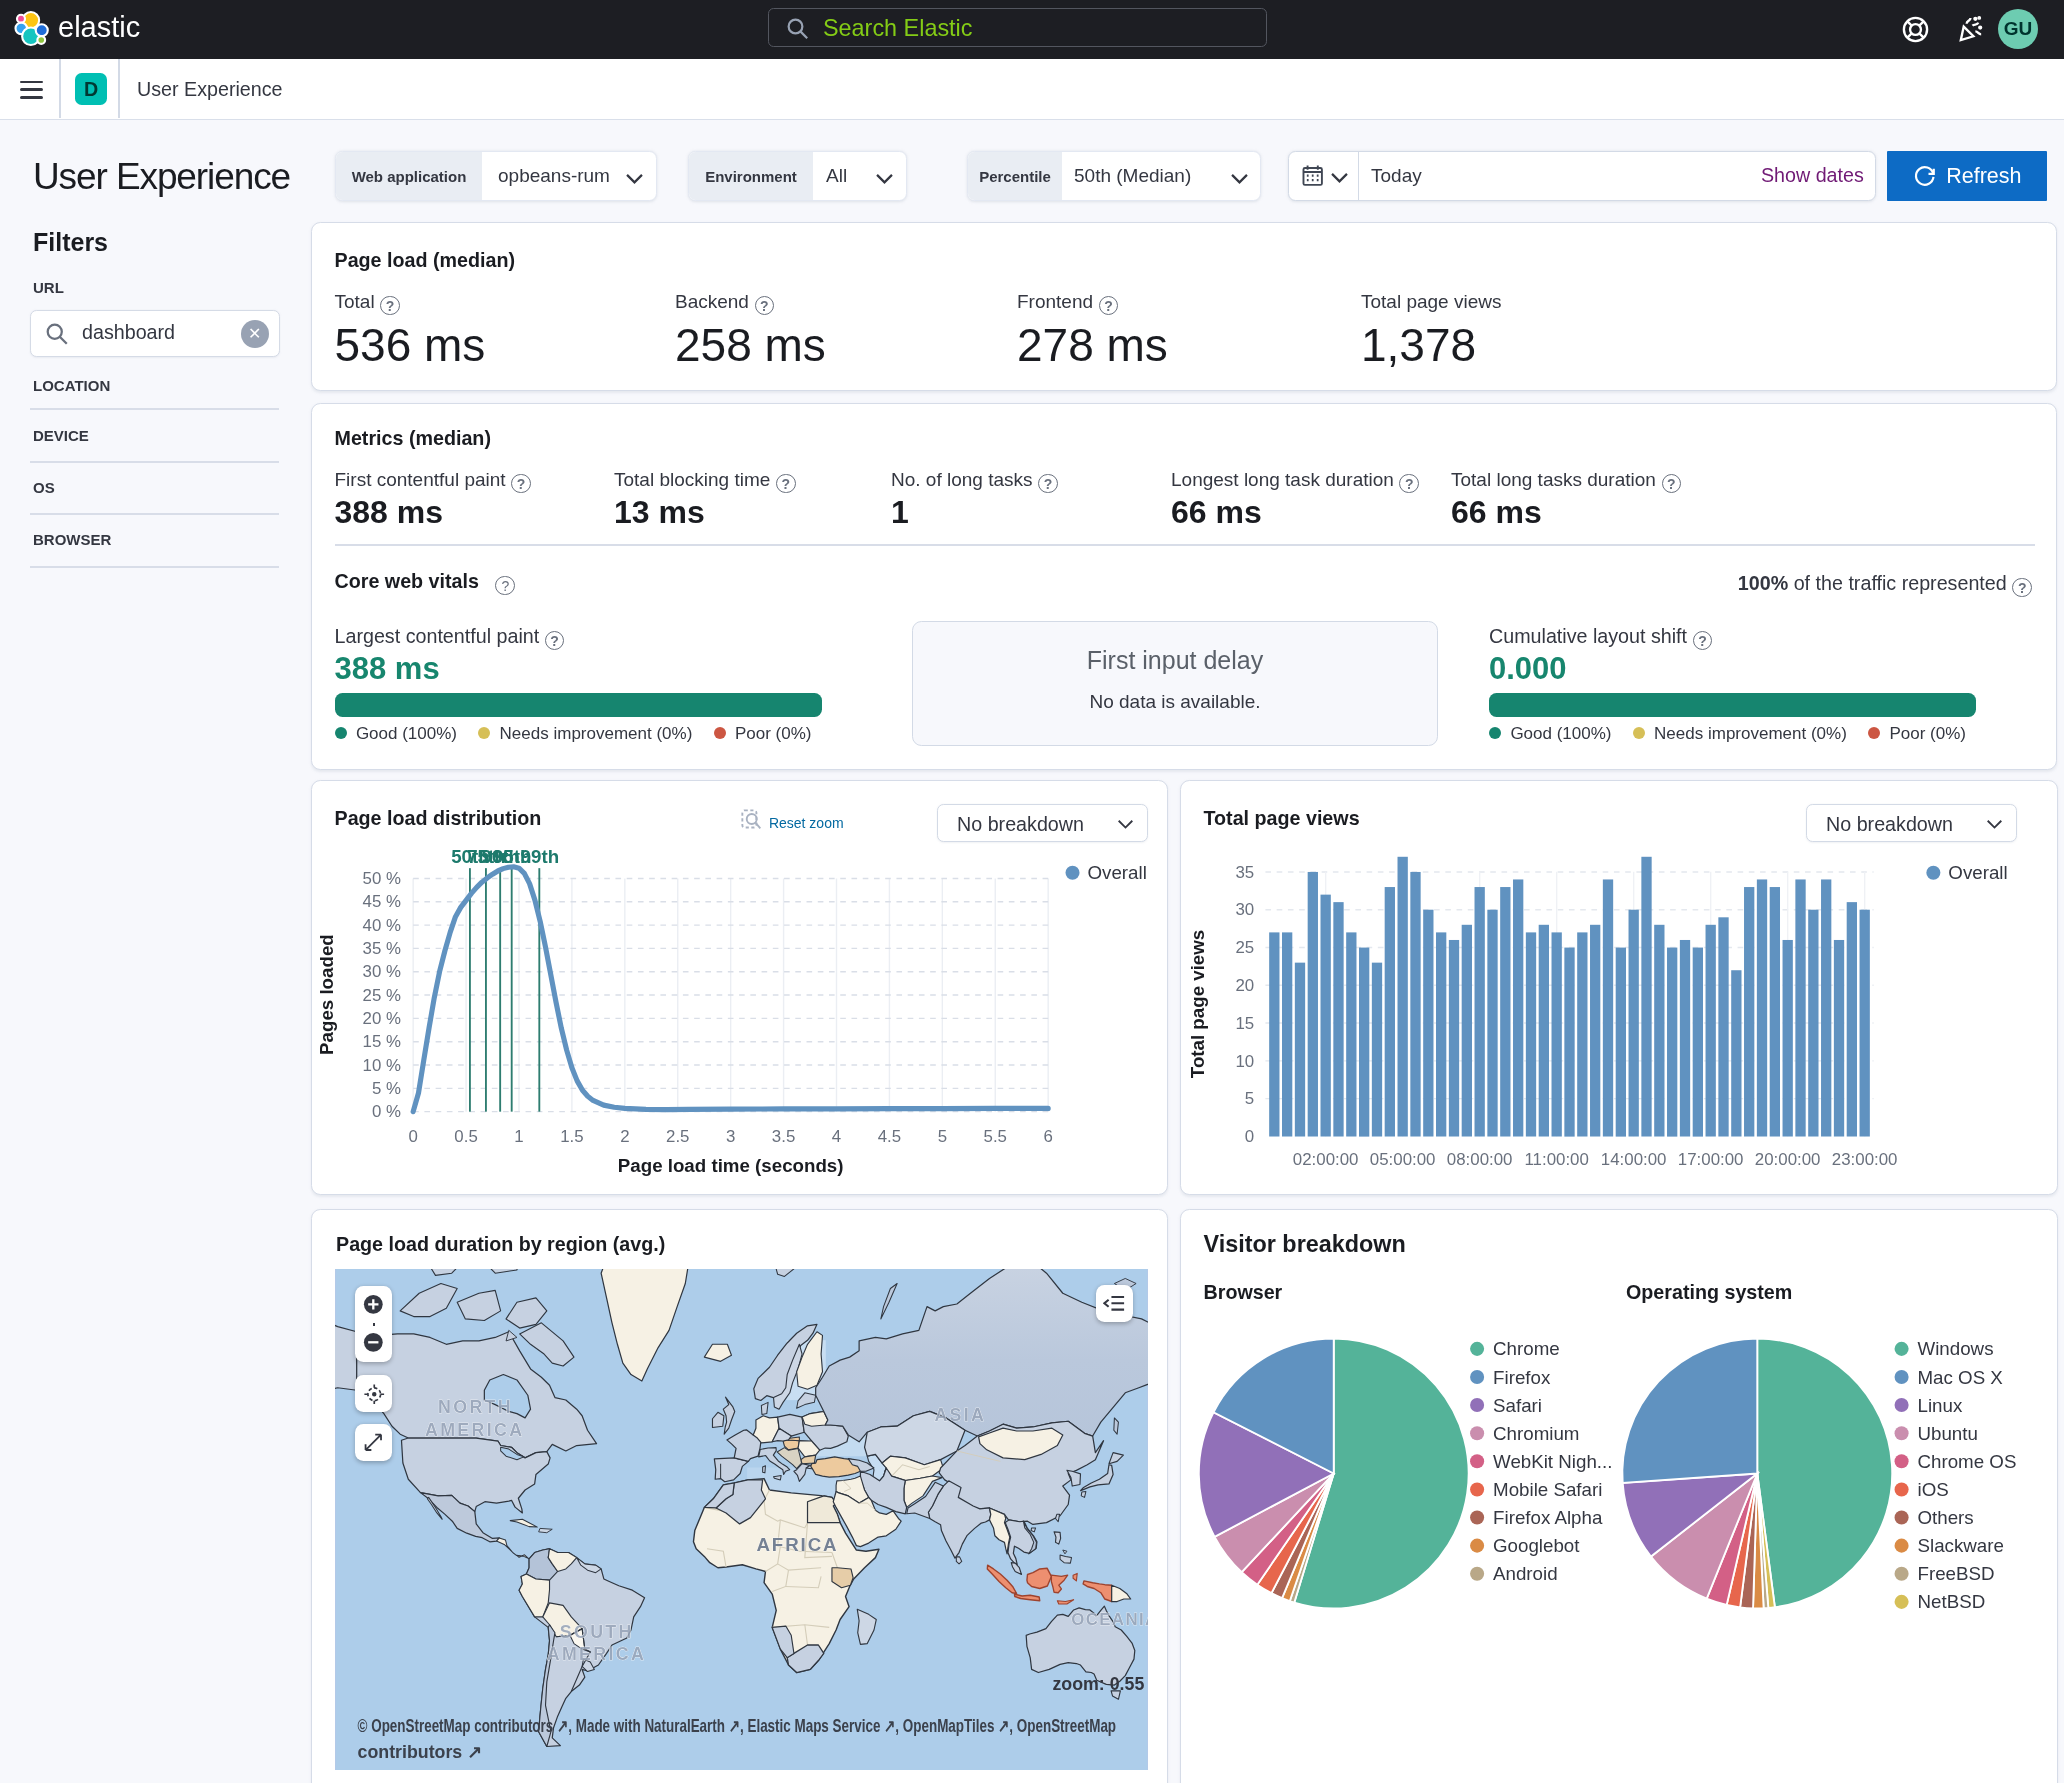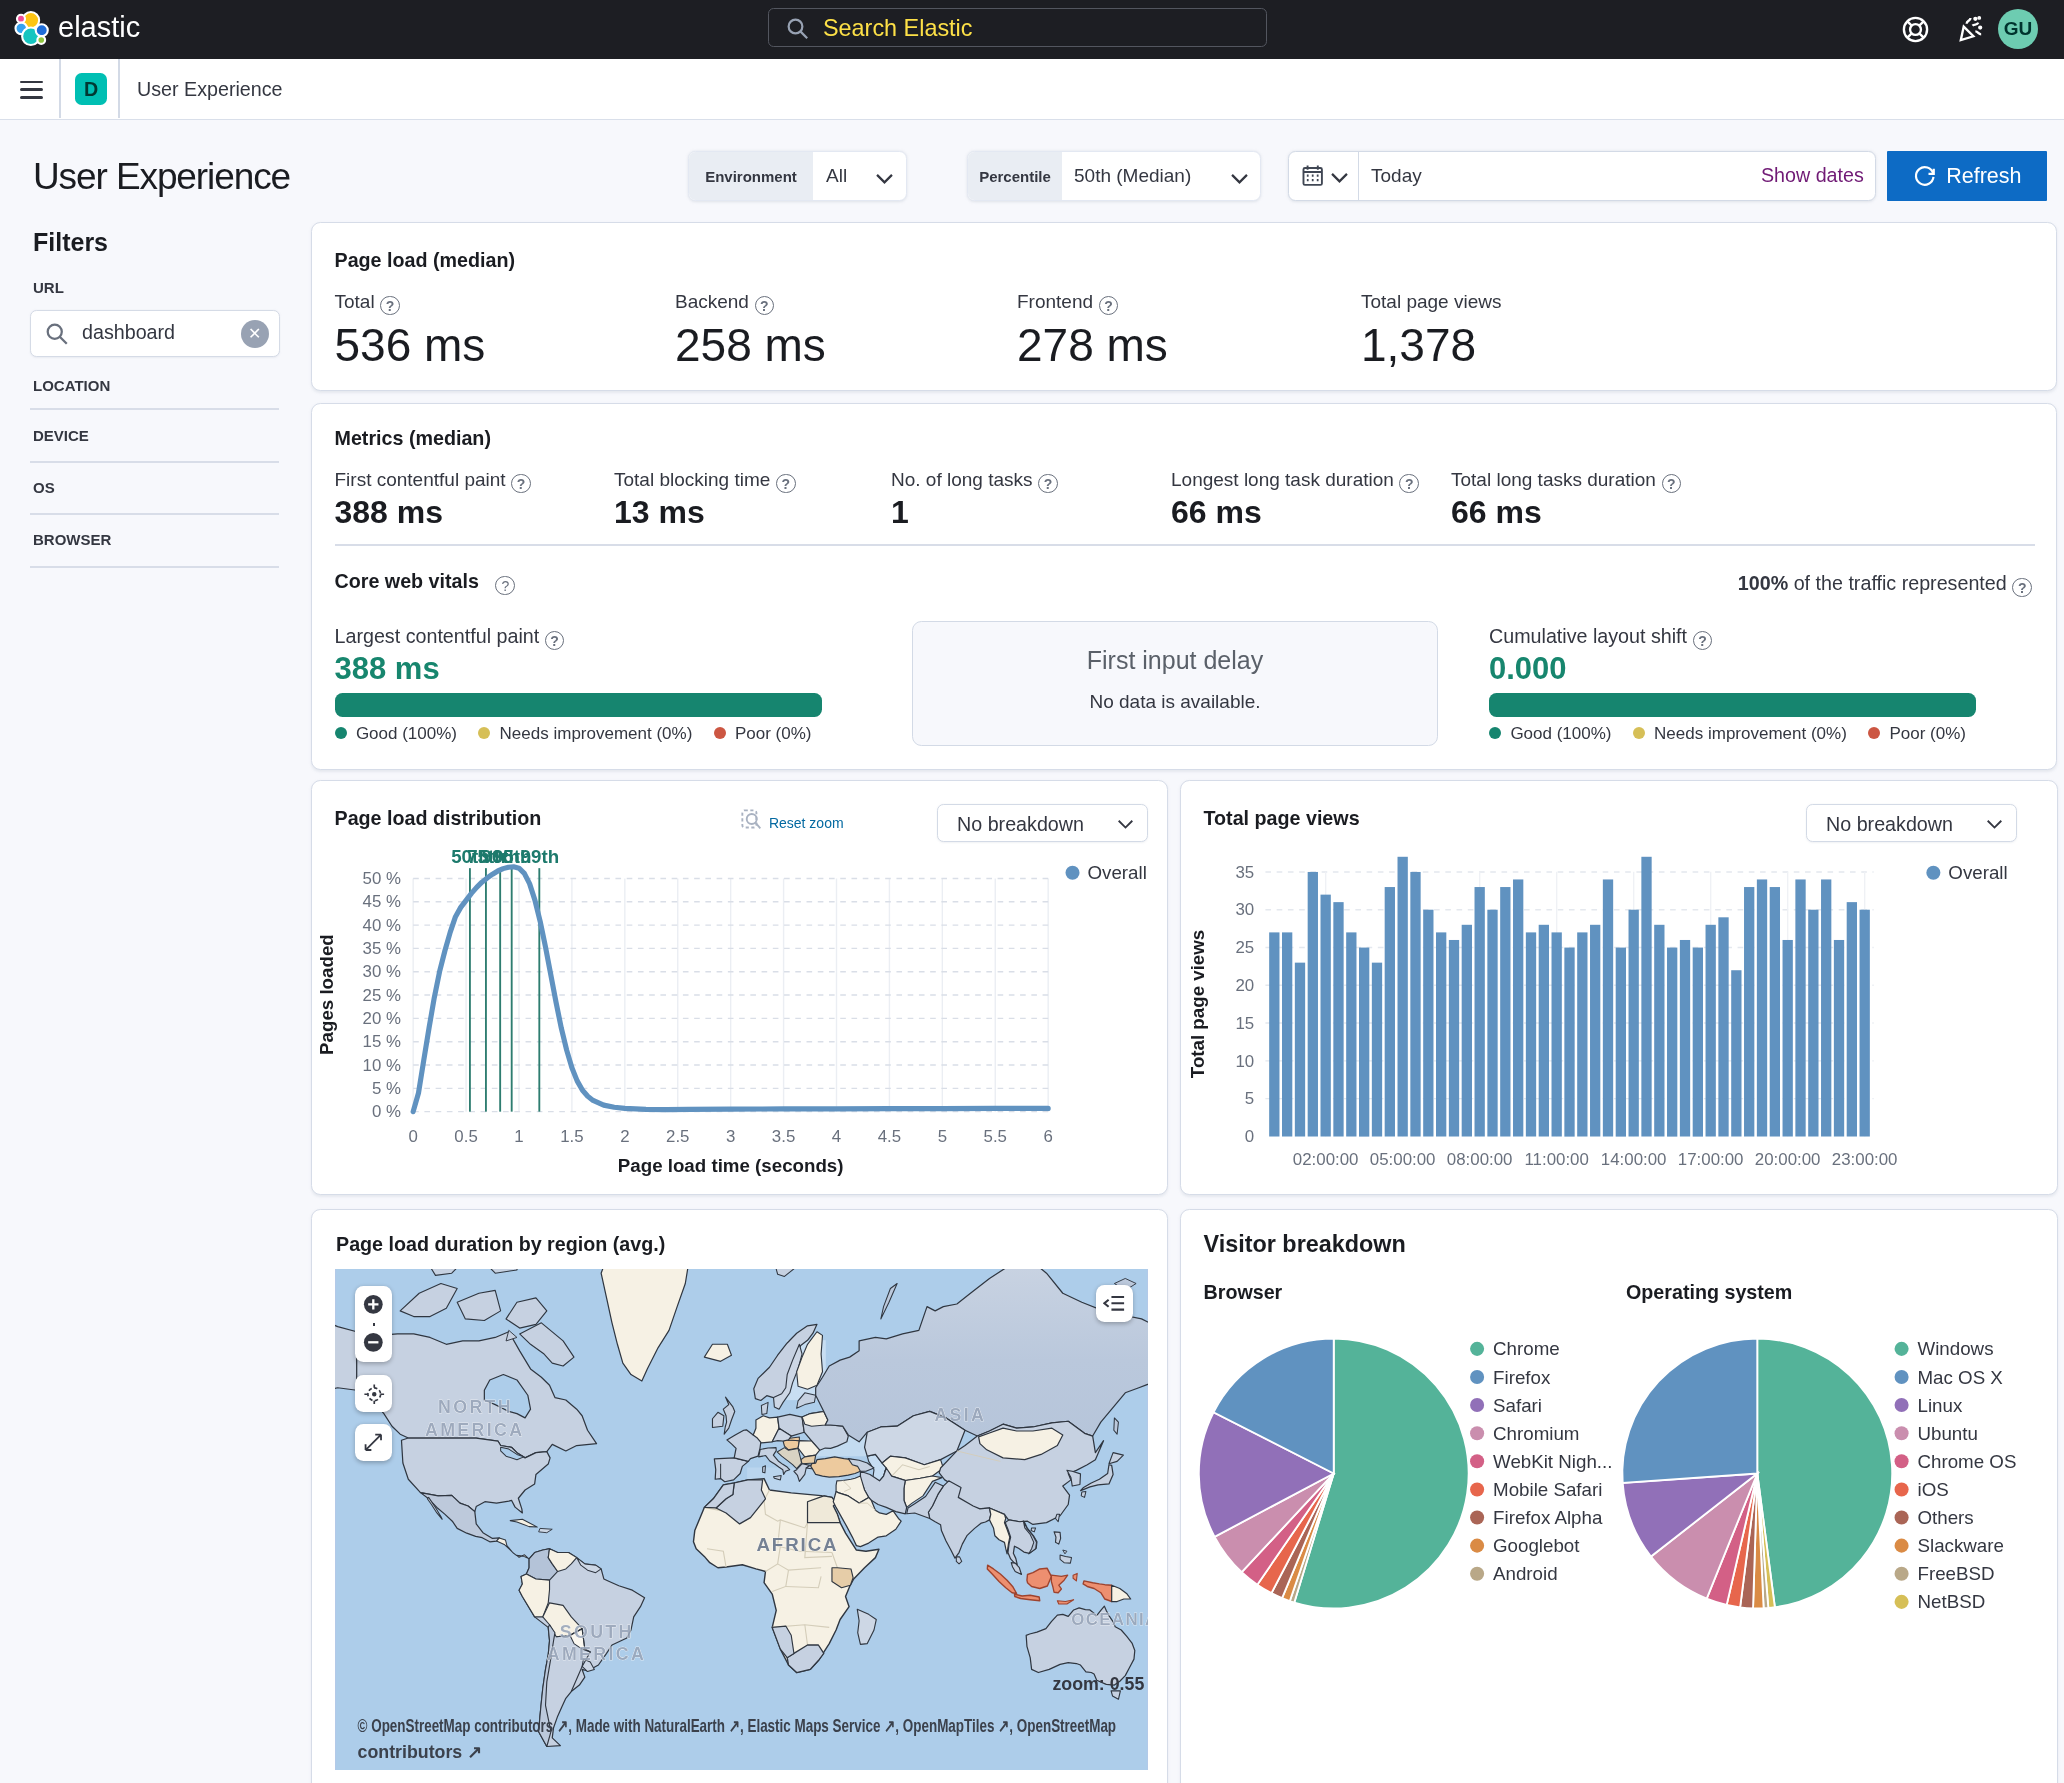--- a/index.html
+++ b/index.html
@@ -3,21 +3,21 @@
 <meta charset="utf-8">
 <style>
 * { margin:0; padding:0; box-sizing:border-box; }
 html,body { width:2065px; height:1784px; font-family:"Liberation Sans", sans-serif; background:#f7f8fc; overflow:hidden; }
 #page { position:relative; width:1657px; height:1784px; }
 div { white-space:nowrap; }
 
 #topbar { position:absolute; left:0; top:0; width:2065px; height:59px; background:#1d1e23; }
 #logotext { position:absolute; left:58px; top:11.2px; color:#fff; font-size:29px; }
 #searchbox { position:absolute; left:768px; top:8.4px; width:499px; height:39px; border:1.9px solid #53565f; border-radius:5.6px; }
-#searchbox .ph { position:absolute; left:54px; top:5.6px; color:#fde047; font-size:23.4px; }
+#searchbox .ph { position:absolute; left:54px; top:5.6px; color:#84cc16; font-size:23.4px; }
 #avatar { position:absolute; left:1998px; top:9.4px; width:40px; height:40px; border-radius:50%; background:#6dccb1; color:#00342e; font-size:19px; font-weight:bold; text-align:center; line-height:40px; }
 
 #crumbbar { position:absolute; left:0; top:59px; width:2065px; height:61px; background:#fff; border-bottom:1.9px solid #d9dfea; }
 .vsep { position:absolute; top:0; width:1.9px; height:59px; background:#d3dae6; }
 #dbadge { position:absolute; left:75px; top:14px; width:32px; height:32px; background:#00bfb3; border-radius:6.6px; color:#003832; font-weight:bold; font-size:19.7px; text-align:center; line-height:32px; }
 #crumbtext { position:absolute; left:137px; top:19px; font-size:19.7px; color:#343741; }
 .hbar { position:absolute; left:19.7px; width:23.4px; height:2.8px; background:#343741; border-radius:1.9px; }
 
 #pagetitle { position:absolute; left:33px; top:156px; font-size:37px; color:#1a1c21; letter-spacing:-1.1px; }
 
@@ -93,20 +93,27 @@
     <div class="hbar" style="top:29px"></div>
     <div class="hbar" style="top:37px"></div>
     <div class="vsep" style="left:59px"></div>
     <div class="vsep" style="left:118px"></div>
     <div id="dbadge">D</div>
     <div id="crumbtext">User Experience</div>
   </div>
 
   <div id="pagetitle">User Experience</div>
 
+  <div class="fgroup" style="left:335px; width:322px;">
+    <div class="lab" style="width:146px">Web application</div>
+    <div class="val" style="margin-left:16px">opbeans-rum</div>
+    <svg style="position:absolute;left:289px;top:20.6px" width="19" height="11.2" viewBox="0 0 20 12">
+        <path d="M2 2 L10 10 L18 2" fill="none" stroke="#343741" stroke-width="2.4"></path>
+      </svg>
+  </div>
   <div class="fgroup" style="left:688px; width:219px;">
     <div class="lab" style="width:124px">Environment</div>
     <div class="val" style="margin-left:13px">All</div>
     <svg style="position:absolute;left:186px;top:20.6px" width="19" height="11.2" viewBox="0 0 20 12">
         <path d="M2 2 L10 10 L18 2" fill="none" stroke="#343741" stroke-width="2.4"></path>
       </svg>
   </div>
   <div class="fgroup" style="left:967px; width:294px;">
     <div class="lab" style="width:94px">Percentile</div>
     <div class="val" style="margin-left:12px">50th (Median)</div>

